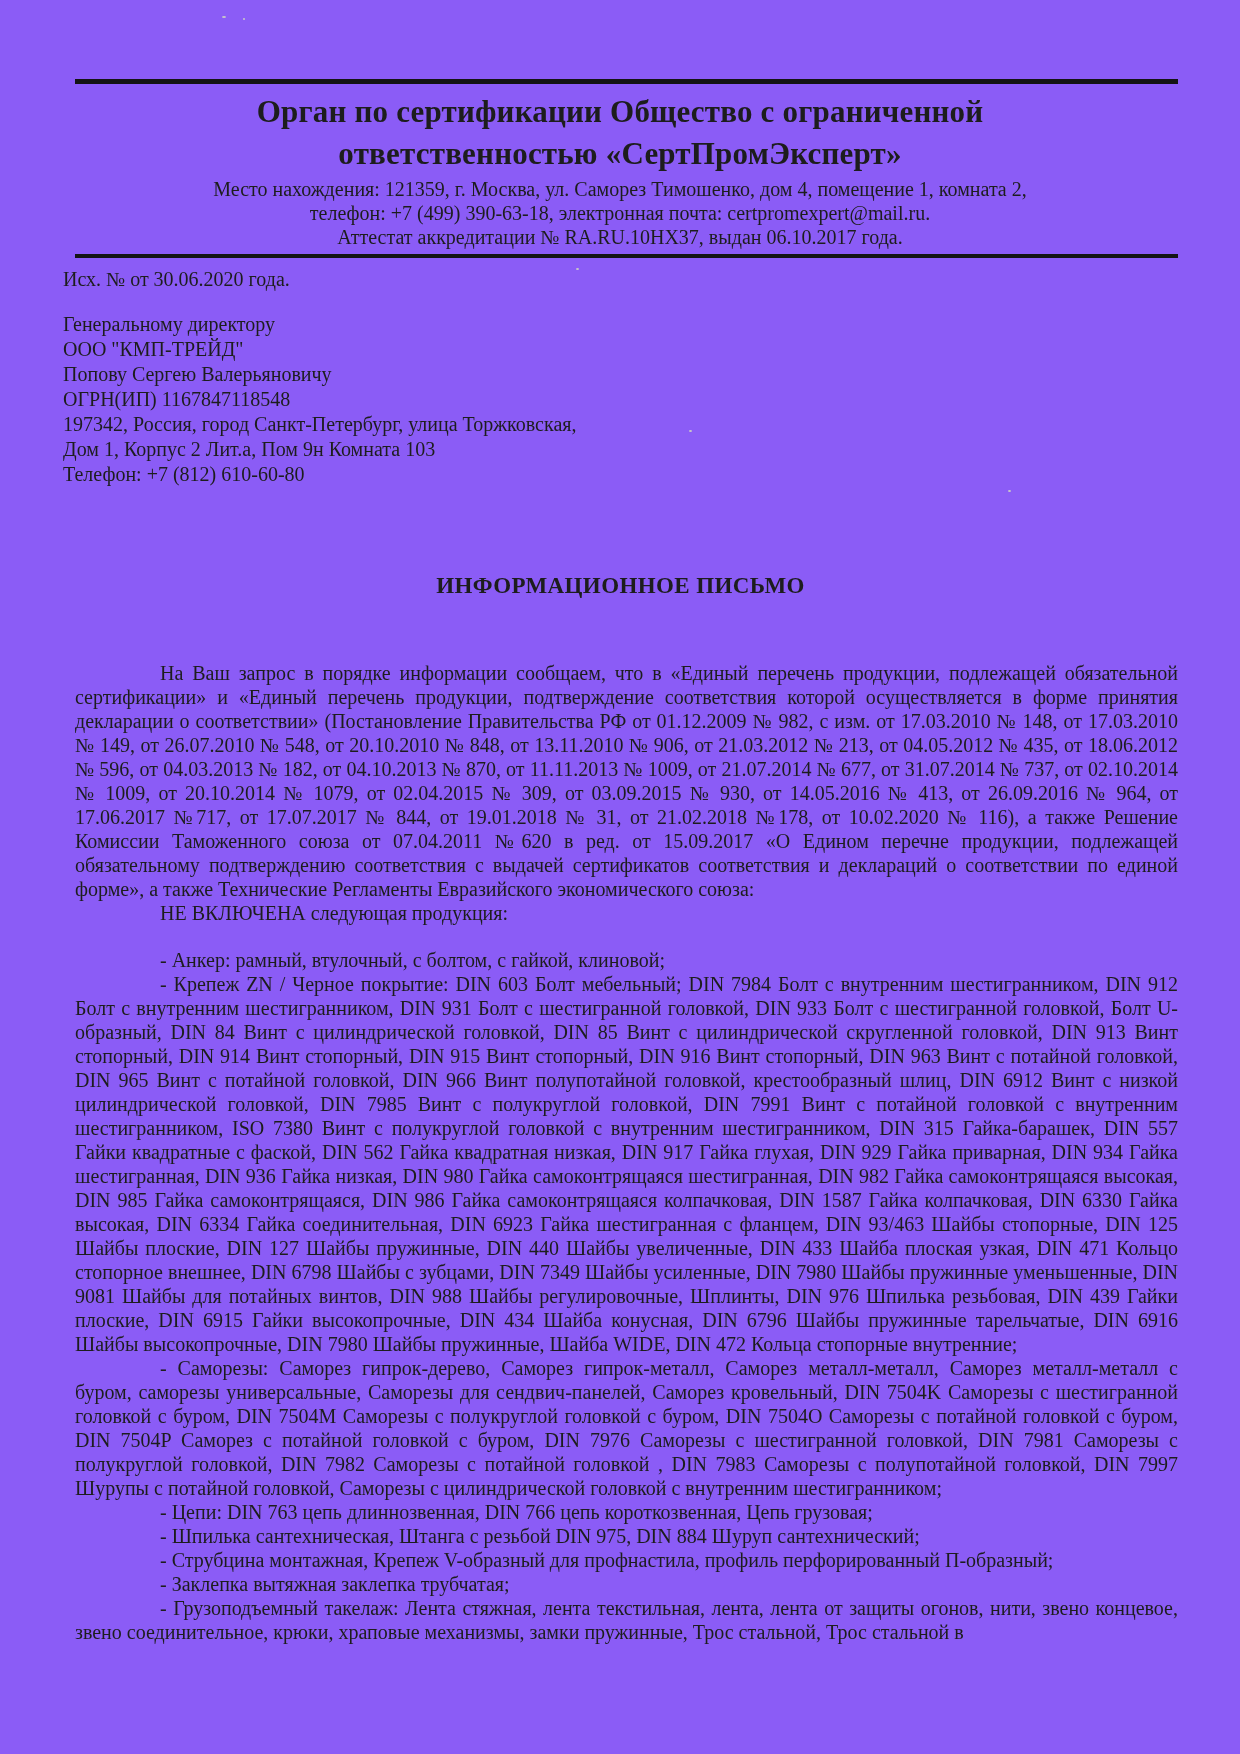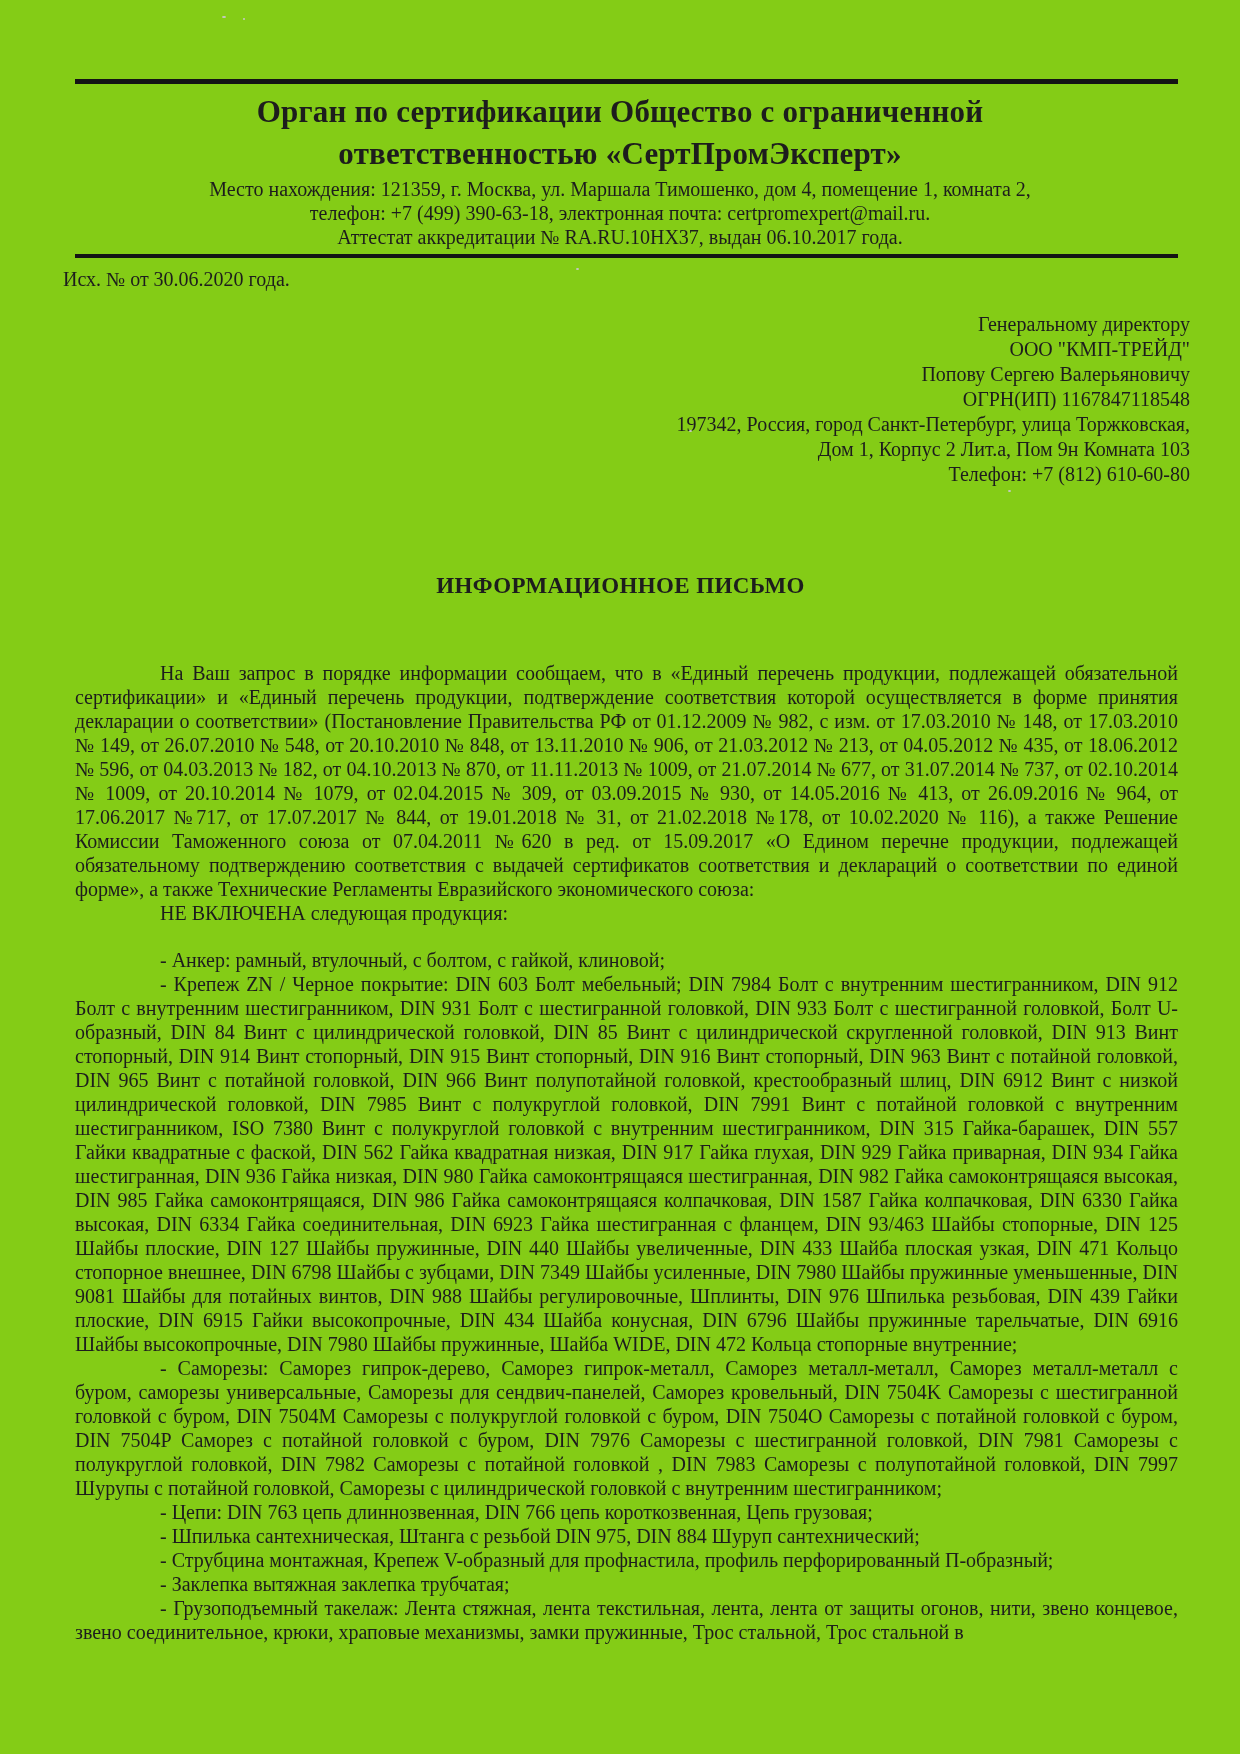--- a/index.html
+++ b/index.html
@@ -4,21 +4,21 @@
 <style>
   html, body {
     margin: 0;
     padding: 0;
     background: #ffffff;
   }
   .page {
     position: relative;
     width: 1240px;
     height: 1754px;
-    background: #84cc16;
+    background: #8b5cf6;
     overflow: hidden;
     font-family: "Liberation Serif", "DejaVu Serif", serif;
     color: #1d1d1d;
   }
   .rule { background: #141414; }
   .rule-top { height: 5px; margin: 79px 62px 0 75px; }
   .rule-mid { height: 4px; margin: 5px 62px 0 75px; }
 
   .org-title {
     font-size: 31px;
@@ -38,21 +38,20 @@
   .org-lines { margin-top: 2px; }
 
   .ref-line {
     font-size: 20px;
     line-height: 24px;
     margin: 9px 62px 0 63px;
   }
 
   .addressee {
     margin: 21px 50px 0 63px;
-    text-align: right;
     font-size: 20px;
     line-height: 25px;
   }
 
   .letter-title {
     text-align: center;
     font-size: 23px;
     font-weight: bold;
     letter-spacing: 0.4px;
     margin: 86px 62px 0 63px;
@@ -85,21 +84,21 @@
   <div class="speck" style="left:243px;top:18px;width:2px;height:2px;"></div>
   <div class="speck" style="left:576px;top:268px;width:3px;height:2px;"></div>
   <div class="speck" style="left:689px;top:430px;width:3px;height:2px;"></div>
   <div class="speck" style="left:1008px;top:490px;width:3px;height:2px;"></div>
 
   <div class="rule rule-top"></div>
 
   <header>
     <h1 class="org-title">Орган по сертификации Общество с ограниченной ответственностью «СертПромЭксперт»</h1>
     <div class="org-lines">
-      <div class="org-line">Место нахождения: 121359, г. Москва, ул. Маршала Тимошенко, дом 4, помещение 1, комната 2,</div>
+      <div class="org-line">Место нахождения: 121359, г. Москва, ул. Саморез Тимошенко, дом 4, помещение 1, комната 2,</div>
       <div class="org-line">телефон: +7 (499) 390-63-18, электронная почта: certpromexpert@mail.ru.</div>
       <div class="org-line">Аттестат аккредитации № RA.RU.10HX37, выдан 06.10.2017 года.</div>
     </div>
   </header>
 
   <div class="rule rule-mid"></div>
 
   <div class="ref-line">Исх. №  от 30.06.2020 года.</div>
 
   <div class="addressee">

